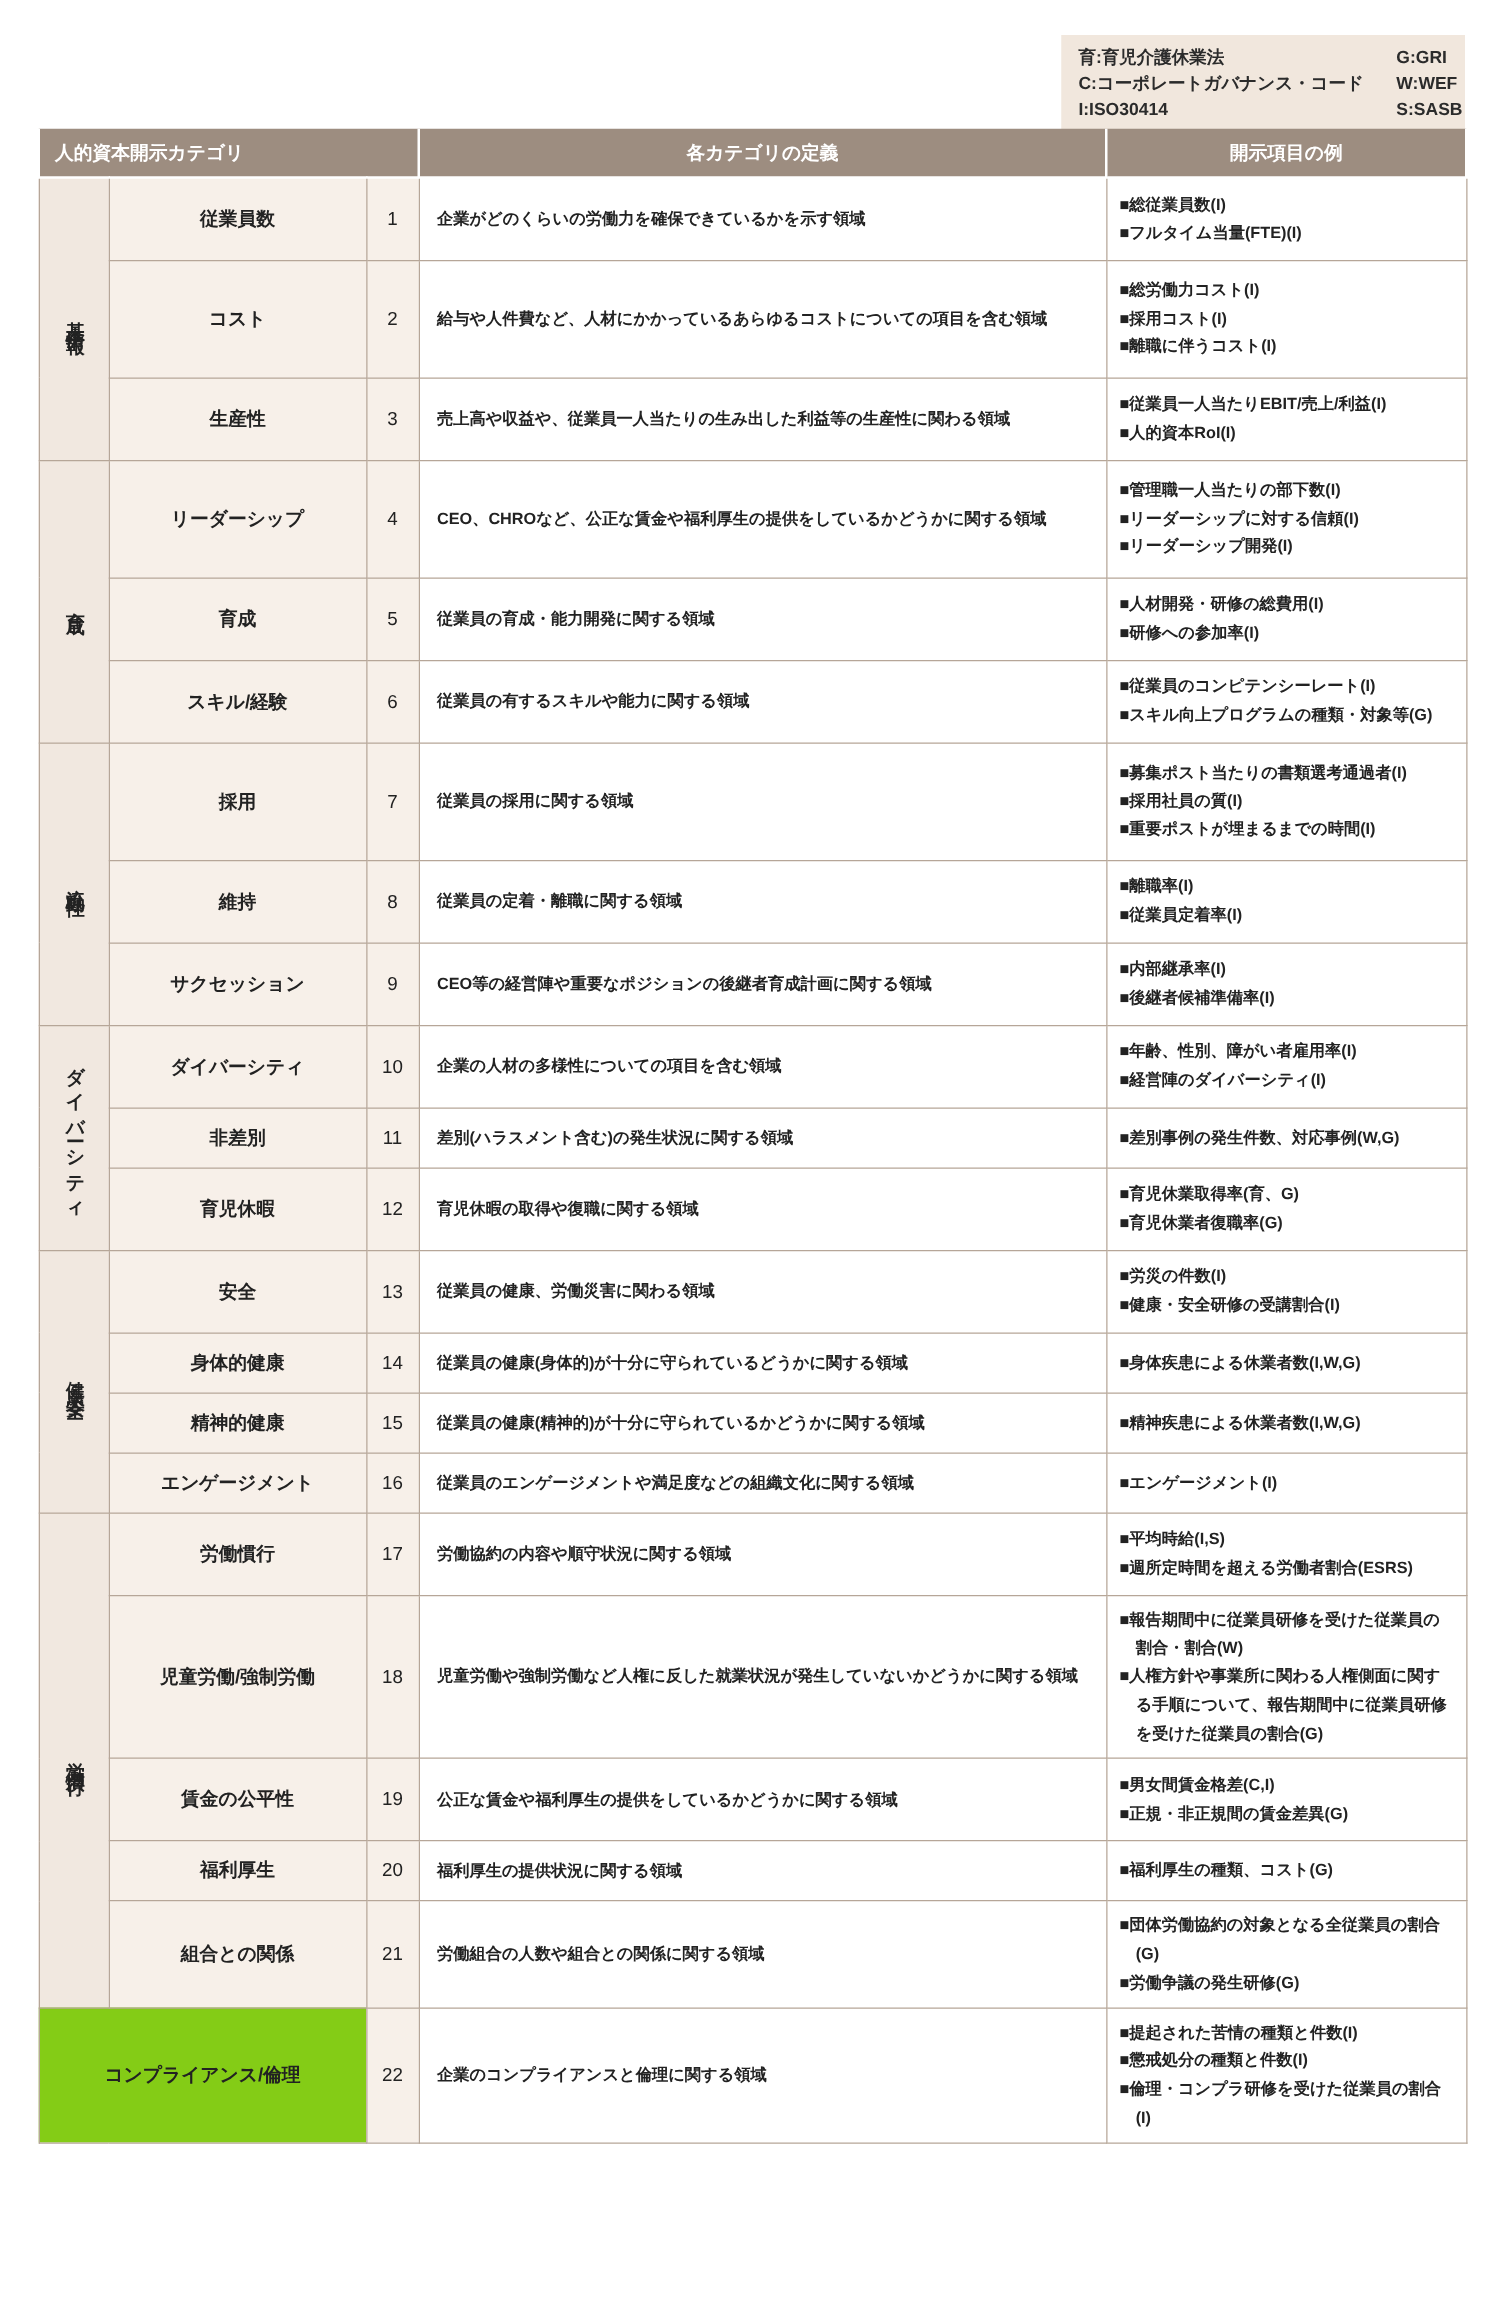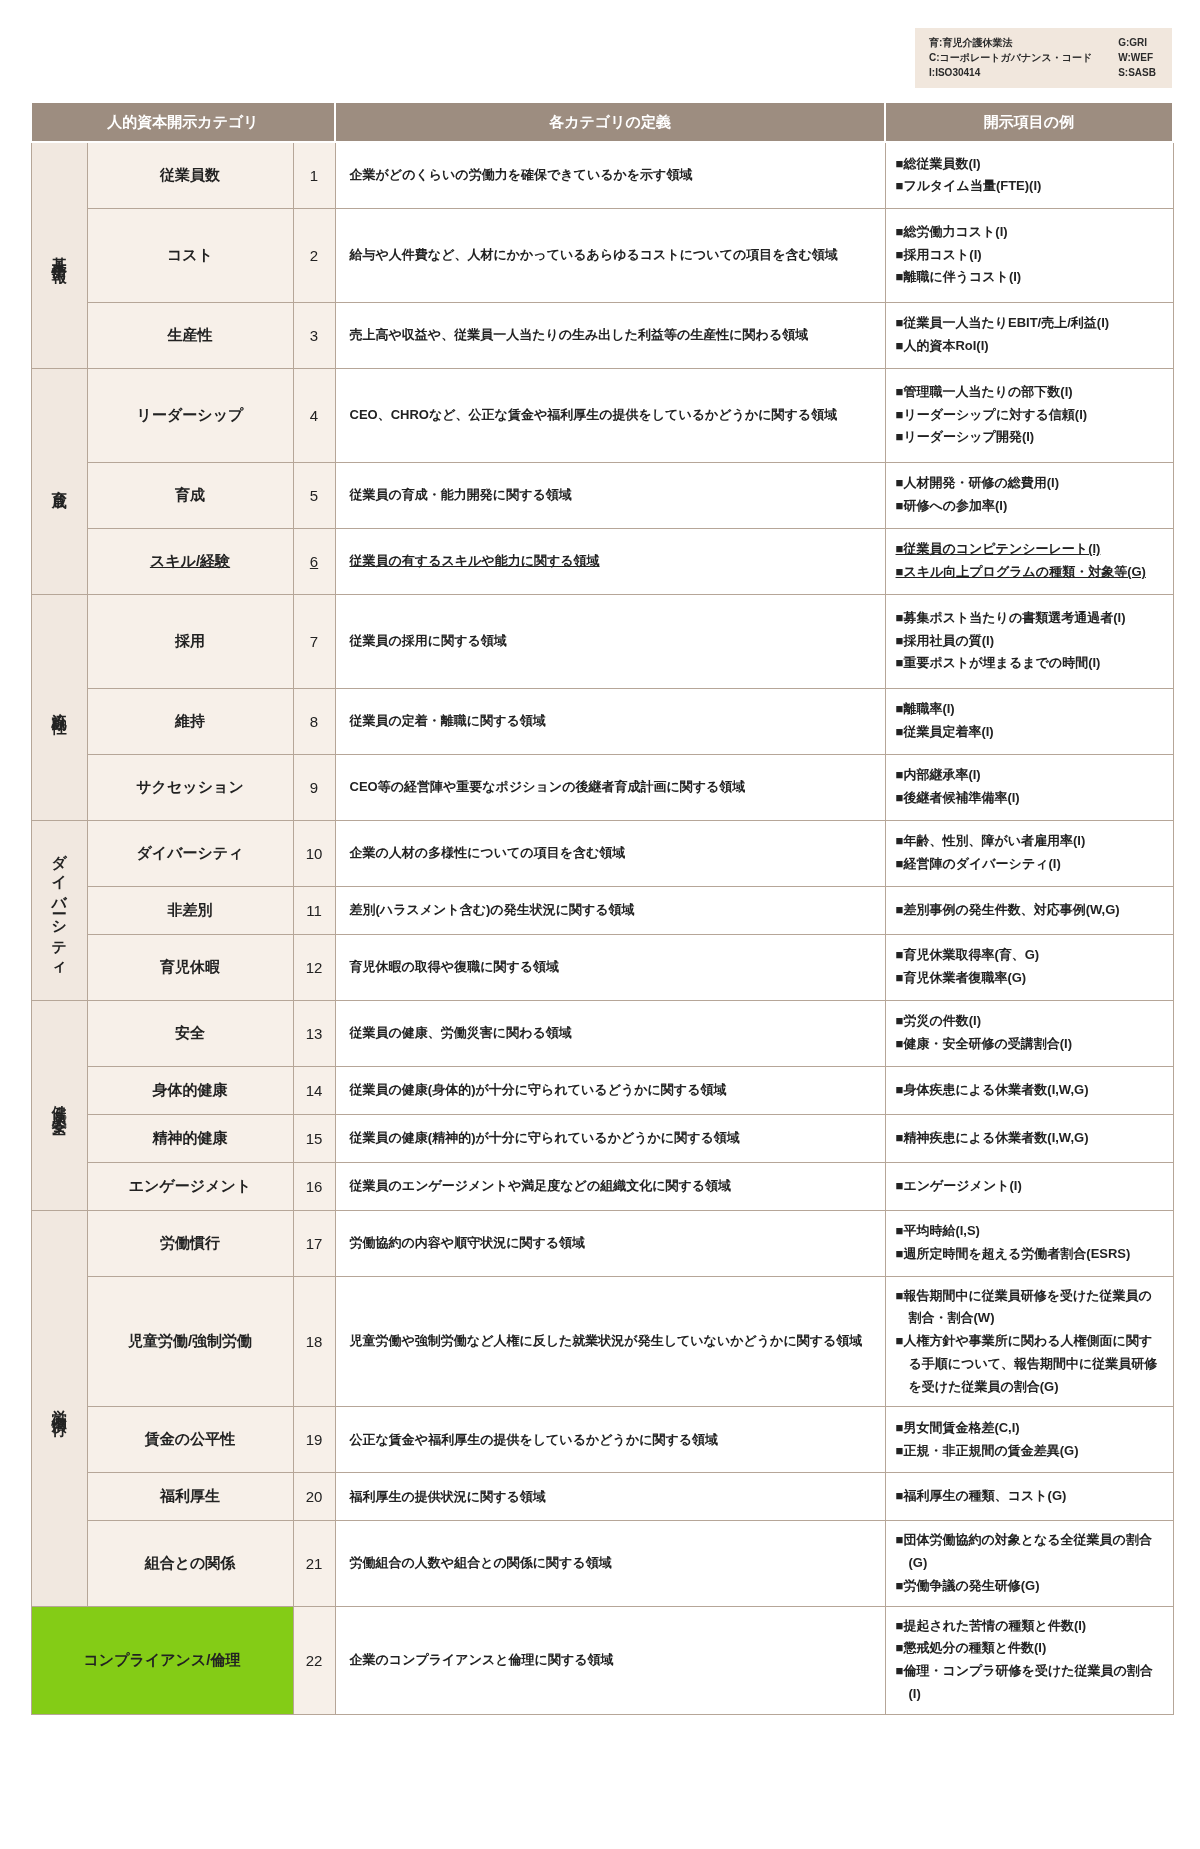--- a/index.html
+++ b/index.html
@@ -15,24 +15,24 @@
     height: 1849px;
     background: #ffffff;
     overflow: hidden;
   }
   
   .legend {
     position: absolute;
     top: 28px;
     right: 28px;
     background: #f1e7dd;
-    padding: 7px 16px 8px 14px;
+    padding: 7px 2px 8px 14px;
     display: flex;
     gap: 26px;
-    font-size: 10px;
+    font-size: 14px;
     font-weight: 700;
     line-height: 1.5;
     color: #2b2b2b;
   }
   .legend-col { display: flex; flex-direction: column; }
   
   table.hc {
     position: absolute;
     top: 103px;
     left: 30px;
@@ -43,21 +43,21 @@
   table.hc thead th {
     background: #9d8d80;
     color: #ffffff;
     font-size: 15px;
     font-weight: 700;
     height: 38px;
     padding: 0 12px;
     border: 2px solid #ffffff;
     border-top: none;
   }
-  th.h-cat { text-align: center; }
+  th.h-cat { text-align: left; }
   th.h-def, th.h-ex { text-align: center; }
   table.hc tbody td {
     border: 1px solid #b6a698;
     vertical-align: middle;
   }
   tr.group-start td { border-top: 2px solid #7e7973; }
   tr.first-row td { border-top: 1px solid #b6a698; }
   td.group {
     background: #f1e8e0;
     text-align: center;
@@ -196,21 +196,21 @@
         </tr>
         <tr style="height: 66px;">
           <td class="cat">育成</td>
           <td class="num">5</td>
           <td class="def">従業員の育成・能力開発に関する領域</td>
           <td class="ex">
             <div class="ex-item">■人材開発・研修の総費用(I)</div>
             <div class="ex-item">■研修への参加率(I)</div>
           </td>
         </tr>
-        <tr style="height: 66px; text-decoration: underline;">
+        <tr style="height: 66px;">
           <td class="cat">スキル/経験</td>
           <td class="num">6</td>
           <td class="def">従業員の有するスキルや能力に関する領域</td>
           <td class="ex">
             <div class="ex-item">■従業員のコンピテンシーレート(I)</div>
             <div class="ex-item">■スキル向上プログラムの種類・対象等(G)</div>
           </td>
         </tr>
         <tr class="group-start" style="height: 94px;">
           <td class="group" rowspan="3"><span class="vlabel">流動性</span></td>

